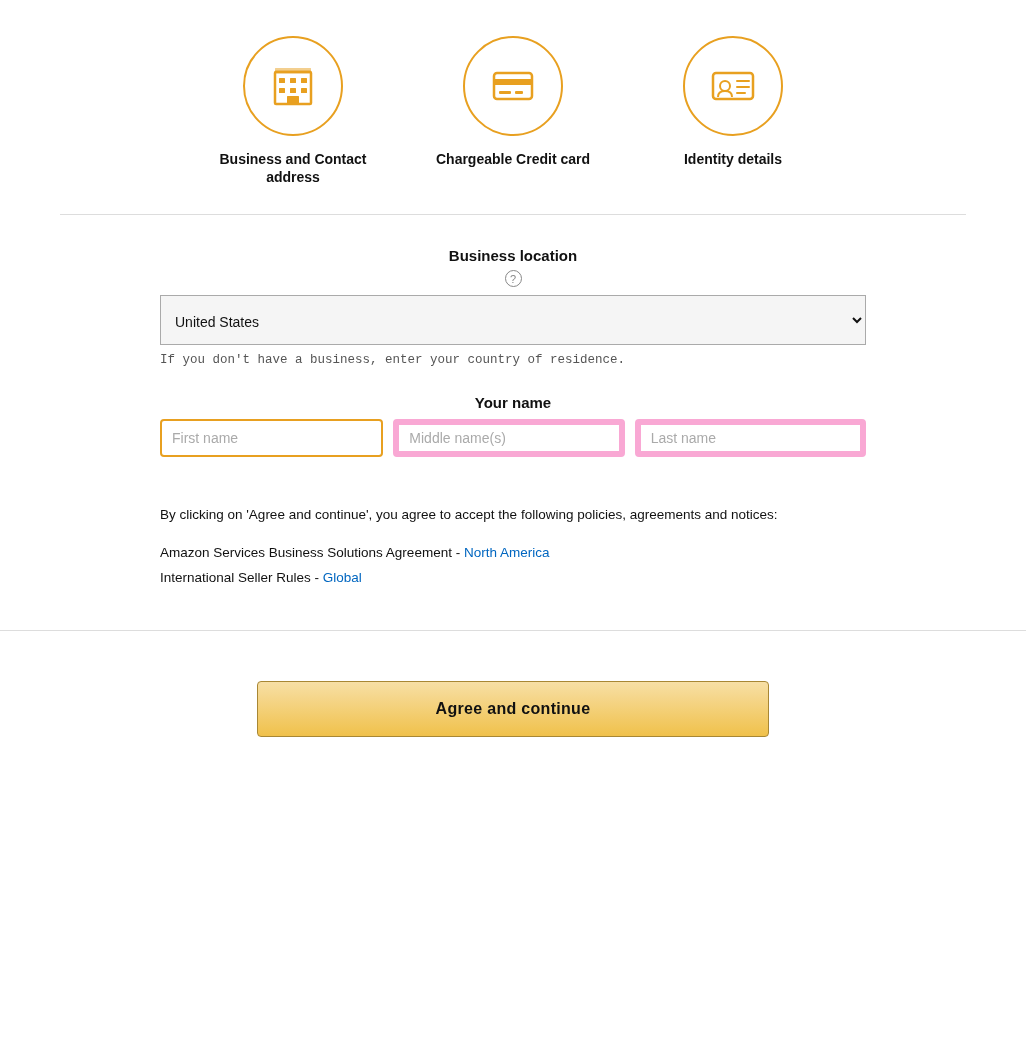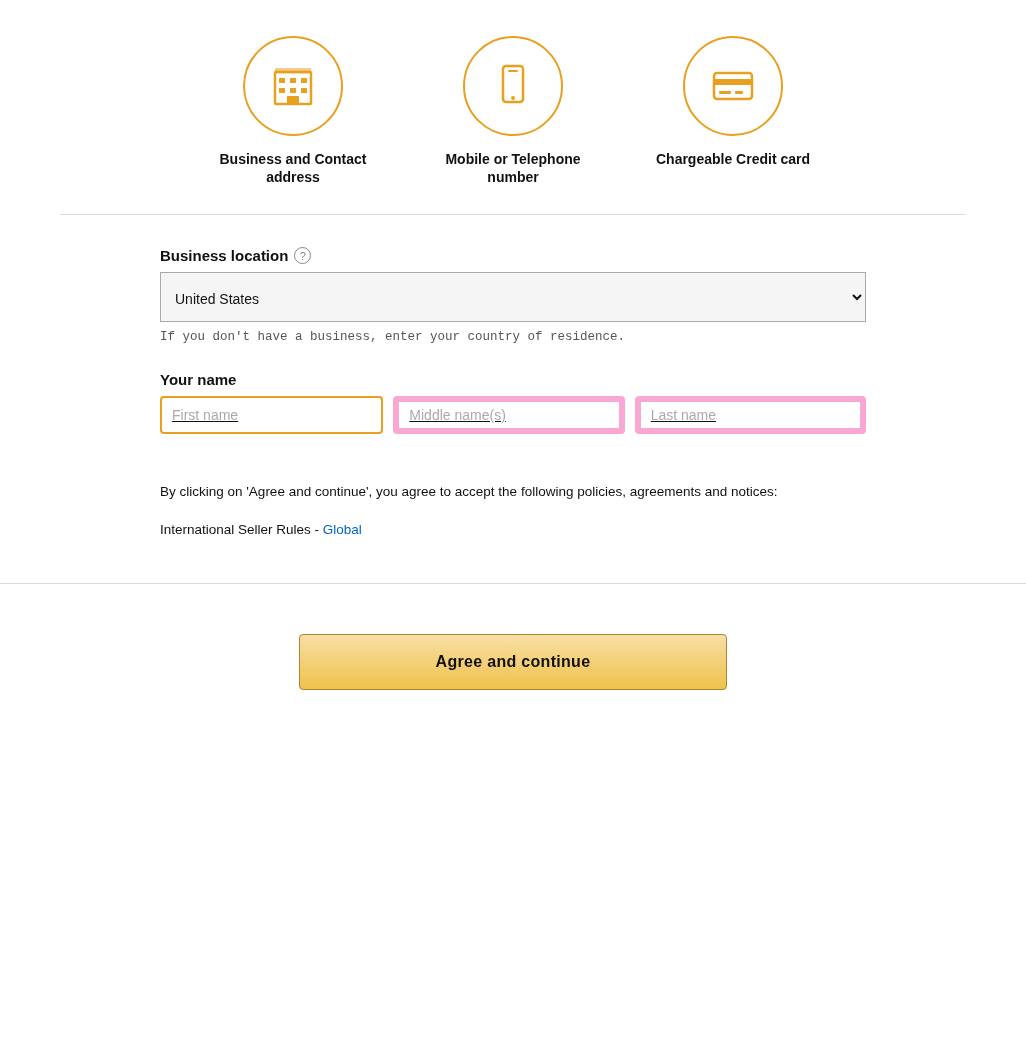--- a/index.html
+++ b/index.html
@@ -62,20 +62,21 @@
     }
 
     .form-label {
       font-size: 15px;
       font-weight: bold;
       color: #111;
       margin-bottom: 8px;
       display: flex;
       align-items: center;
       gap: 6px;
+      flex-direction: column;
     }
 
     .help-icon {
       display: inline-flex;
       align-items: center;
       justify-content: center;
       width: 17px;
       height: 17px;
       border-radius: 50%;
       border: 1.5px solid #888;
@@ -103,21 +104,20 @@
       color: #555;
       margin-top: 6px;
       line-height: 1.5;
       font-family: Liberation Mono, monospace;
     }
 
     
     .name-row {
       display: flex;
       gap: 10px;
-      text-decoration: underline;
     }
     .name-input {
       flex: 1;
       padding: 8px 10px;
       font-size: 14px;
       border: 6px solid #f9a8d4;
       border-radius: 4px;
       height: 38px;
       color: #111;
       background: #fff;
@@ -157,21 +157,21 @@
       margin: 20px 0;
     }
 
     
     .cta-container {
       display: flex;
       justify-content: center;
       padding: 30px 40px 40px 40px;
     }
     .cta-button {
-      width: 428px;
+      width: 512px;
       height: 56px;
       background: linear-gradient(to bottom, #f7dfa5, #f0c14b);
       border: 1px solid #a88734;
       border-radius: 4px;
       font-size: 16px;
       font-weight: bold;
       color: #111;
       cursor: pointer;
       letter-spacing: 0.3px;
     }
@@ -198,43 +198,46 @@
         <rect x="21" y="26" width="6" height="5" rx="0.5" fill="#e8a020"></rect>
         <rect x="32" y="26" width="6" height="5" rx="0.5" fill="#e8a020"></rect>
         <rect x="18" y="34" width="12" height="8" rx="0.5" fill="#e8a020"></rect>
         <line x1="6" y1="10" x2="42" y2="10" stroke="#e8a020" stroke-width="2.5"></line>
         <rect x="6" y="6" width="36" height="5" rx="0.5" fill="#e8a020" opacity="0.5"></rect>
       </svg>
     </div>
     <span class="step-label">Business and Contact address</span>
   </div>
 
-  <div class="step-item">
-    <div class="step-circle">
-      <svg class="icon-svg" viewBox="0 0 48 48" fill="none" xmlns="http://www.w3.org/2000/svg">
-        <rect x="14" y="4" width="20" height="36" rx="3" stroke="#e8a020" stroke-width="2.5" fill="none"></rect>
-        <circle cx="24" cy="36" r="2" fill="#e8a020"></circle>
-        <line x1="20" y1="9" x2="28" y2="9" stroke="#e8a020" stroke-width="2" stroke-linecap="round"></line>
-      </svg>
-    </div>
-    <span class="step-label">Mobile or Telephone number</span>
-  </div>
 
   <div class="step-item">
     <div class="step-circle">
       <svg class="icon-svg" viewBox="0 0 48 48" fill="none" xmlns="http://www.w3.org/2000/svg">
         <rect x="5" y="11" width="38" height="26" rx="3" stroke="#e8a020" stroke-width="2.5" fill="none"></rect>
         <rect x="5" y="17" width="38" height="6" fill="#e8a020"></rect>
         <rect x="10" y="29" width="12" height="3" rx="1" fill="#e8a020"></rect>
         <rect x="26" y="29" width="8" height="3" rx="1" fill="#e8a020"></rect>
       </svg>
     </div>
     <span class="step-label">Chargeable Credit card</span>
   </div>
 
+  <div class="step-item">
+    <div class="step-circle">
+      <svg class="icon-svg" viewBox="0 0 48 48" fill="none" xmlns="http://www.w3.org/2000/svg">
+        <rect x="4" y="11" width="40" height="26" rx="3" stroke="#e8a020" stroke-width="2.5" fill="none"></rect>
+        <circle cx="16" cy="24" r="5" stroke="#e8a020" stroke-width="2" fill="none"></circle>
+        <path d="M9 35 c0-4 3-6 7-6s7 2 7 6" stroke="#e8a020" stroke-width="2" fill="none"></path>
+        <line x1="28" y1="19" x2="40" y2="19" stroke="#e8a020" stroke-width="2" stroke-linecap="round"></line>
+        <line x1="28" y1="25" x2="40" y2="25" stroke="#e8a020" stroke-width="2" stroke-linecap="round"></line>
+        <line x1="28" y1="31" x2="36" y2="31" stroke="#e8a020" stroke-width="2" stroke-linecap="round"></line>
+      </svg>
+    </div>
+    <span class="step-label">Identity details</span>
+  </div>
 
 </div>
 
 <hr class="divider">
 
 <div class="form-section">
 
   <div class="form-group">
     <div class="form-label">
       <span>Business location</span>
@@ -259,20 +262,23 @@
       <input class="name-input" type="text" placeholder="Last name" style="">
     </div>
   </div>
 
 </div>
 
 <div class="agreement-section">
   <p class="agreement-text">By clicking on 'Agree and continue', you agree to accept the following policies, agreements and notices:</p>
   <div class="agreement-links">
     <div>
+      <span>Amazon Services Business Solutions Agreement - </span><a href="#">North America</a>
+    </div>
+    <div>
       <span>International Seller Rules - </span><a href="#">Global</a>
     </div>
   </div>
 </div>
 
 <hr class="bottom-divider">
 
 <div class="cta-container">
   <button class="cta-button">Agree and continue</button>
 </div>

